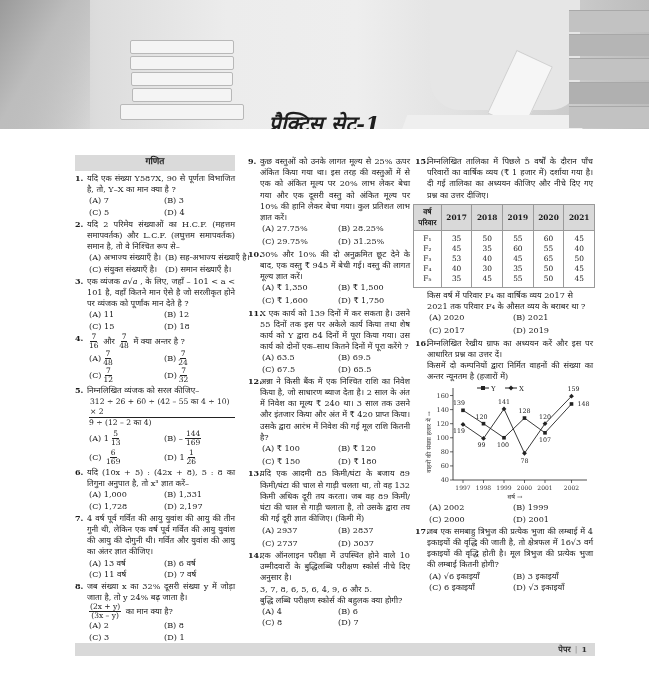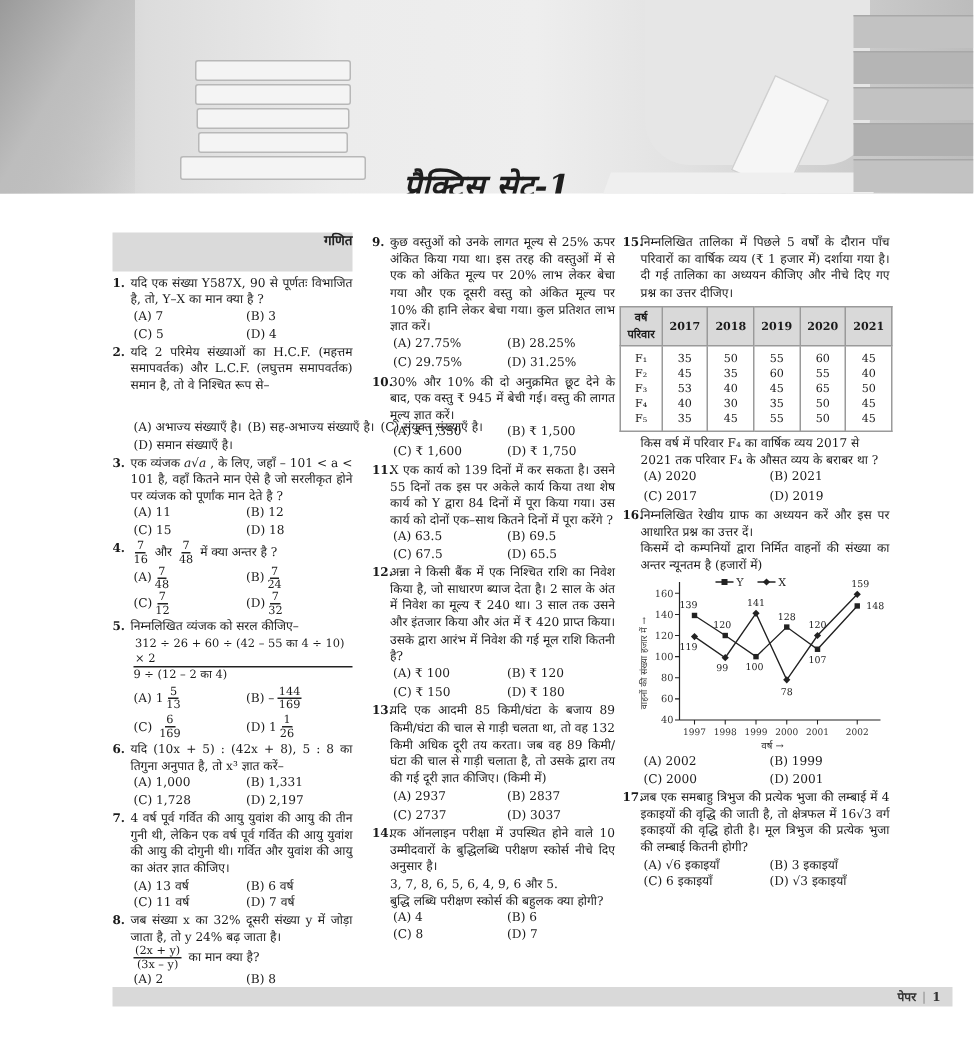--- a/index.html
+++ b/index.html
@@ -28,48 +28,48 @@
     transform: translateY(-24px); letter-spacing: .3px;
   }
 
   .page { position:absolute; left:75px; top:155px; width:520px; height:480px; }
   .col { position:absolute; top:0; font-size:8.1px; line-height:11.2px; }
   .col1 { left:0; width:160px; }
   .col2 { left:173px; width:162px; }
   .col3 { left:340px; width:178px; }
 
   .section-head {
-    background:#dadada; text-align:right; font-weight:bold; font-size:9px;
-    height:26px; line-height:13px; margin-bottom:2px; color:#222;
+    background:#dadada; text-align:center; font-weight:bold; font-size:9px;
+    height:16px; line-height:13px; margin-bottom:2px; color:#222;
   }
   .q { display:flex; margin-top:1px; }
   .qn { width:12px; flex:none; font-weight:bold; font-size:8px; }
   .qt { flex:1; text-align:justify; }
   .opts { display:grid; grid-template-columns: 1fr 1fr; padding-left:14px; column-gap:4px; }
-  .opts.single { grid-template-columns: 1fr 1fr 1fr; margin-top: 17px; }
+  .opts.single { grid-template-columns: 1fr 1fr; }
   .opt { white-space:nowrap; }
 
   .frac { display:inline-flex; flex-direction:column; align-items:center; vertical-align:middle; font-size:7.5px; line-height:8px; margin:0 2px; }
   .frac .num { border-bottom:0.8px solid #222; padding:0 1px; }
   .bigfrac { text-align:left; font-size:7.6px; line-height:10px; margin:1px 0 2px 14px; }
   .bigfrac .num { border-bottom:0.8px solid #222; display:inline-block; padding:0 1px; }
   .mixed { display:inline-flex; align-items:center; }
 
   table.exp { border-collapse:collapse; margin:3px 0 2px -2px; width:182px; font-size:7.4px; }
   table.exp th { background:#d9d9d9; border:0.8px solid #9a9a9a; font-weight:bold; height:26px; padding:0 2px; text-align:center; }
   table.exp td { border-left:0.8px solid #9a9a9a; border-right:0.8px solid #9a9a9a; text-align:center; height:10px; line-height:10px; }
   table.exp tr.first td { padding-top:3px; }
   table.exp tr.last td { border-bottom:0.8px solid #9a9a9a; padding-bottom:3px; }
   .thsplit { line-height:11px;margin-left:42px; }
 
   .chart-wrap { position:relative; width:180px; height:118px; margin:2px 0 0 0; }
   .chart-wrap svg { position:absolute; left:0; top:0; }
 
   .footer-bar {
-    position:absolute; left:75px; top:658px; width:560px; height:13px; background:#d9d9d9;
+    position:absolute; left:75px; top:643px; width:520px; height:13px; background:#d9d9d9;
   }
   .footer-text { position:absolute; right:8px; top:0; font-size:8px; line-height:13px; font-weight:bold; color:#333; }
   .sep { margin:0 4px; color:#888; font-weight:normal; }
 </style>
 </head>
 <body>
 
 <div class="banner">
   <div class="shade-left"></div>
   <div class="person"></div>

